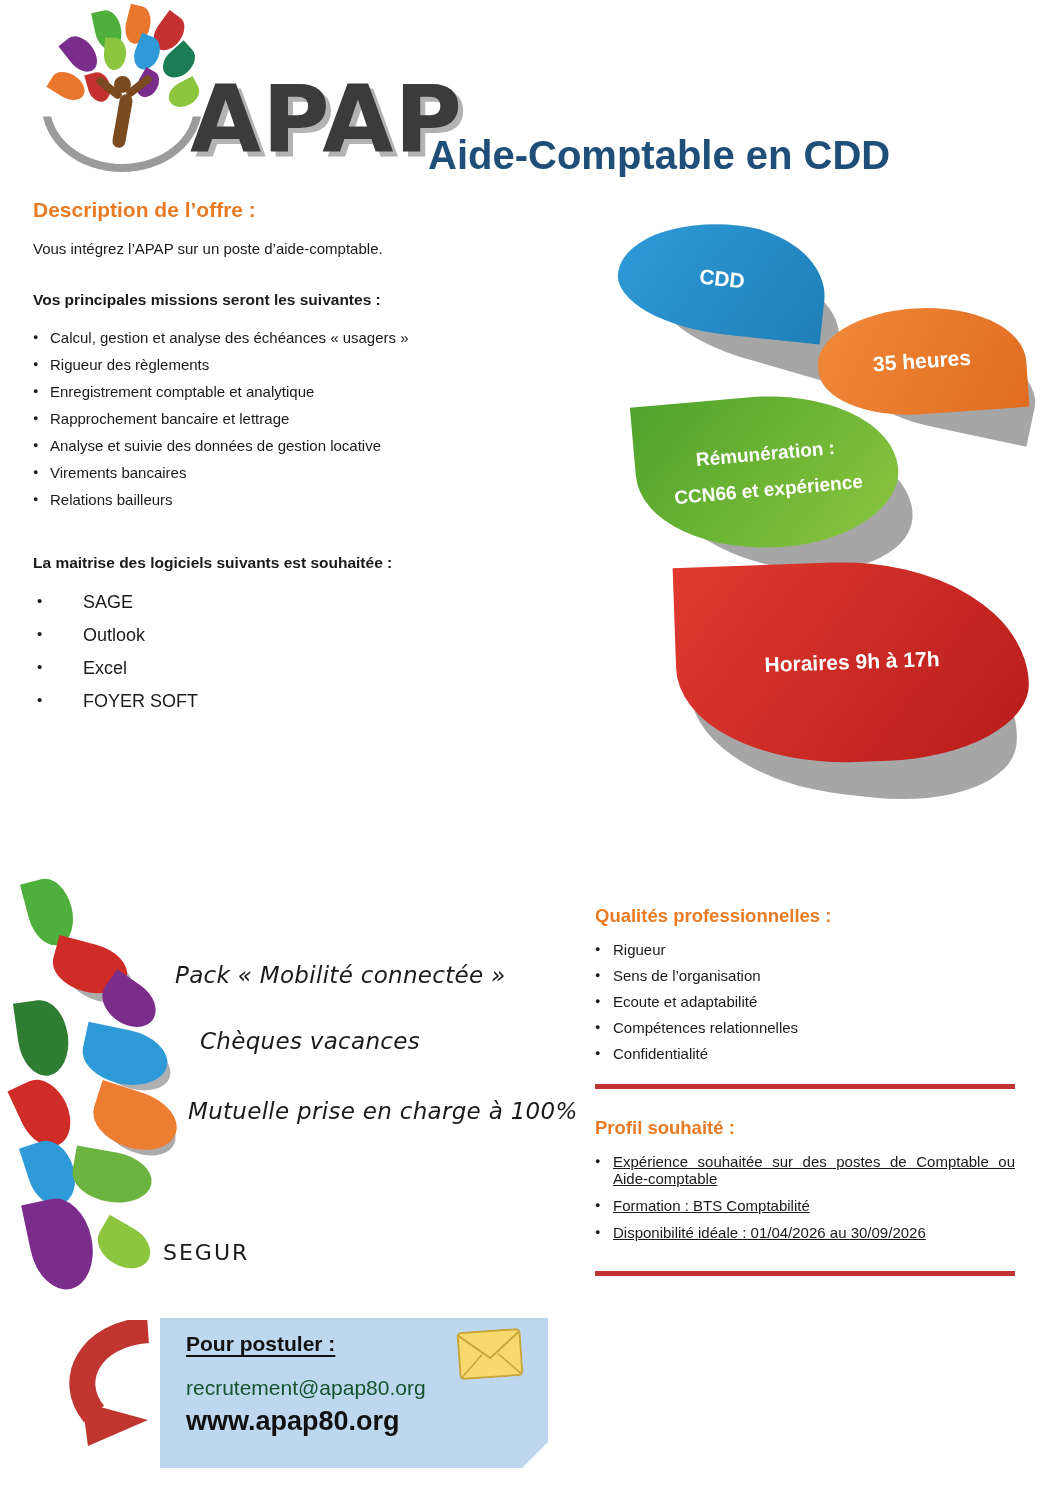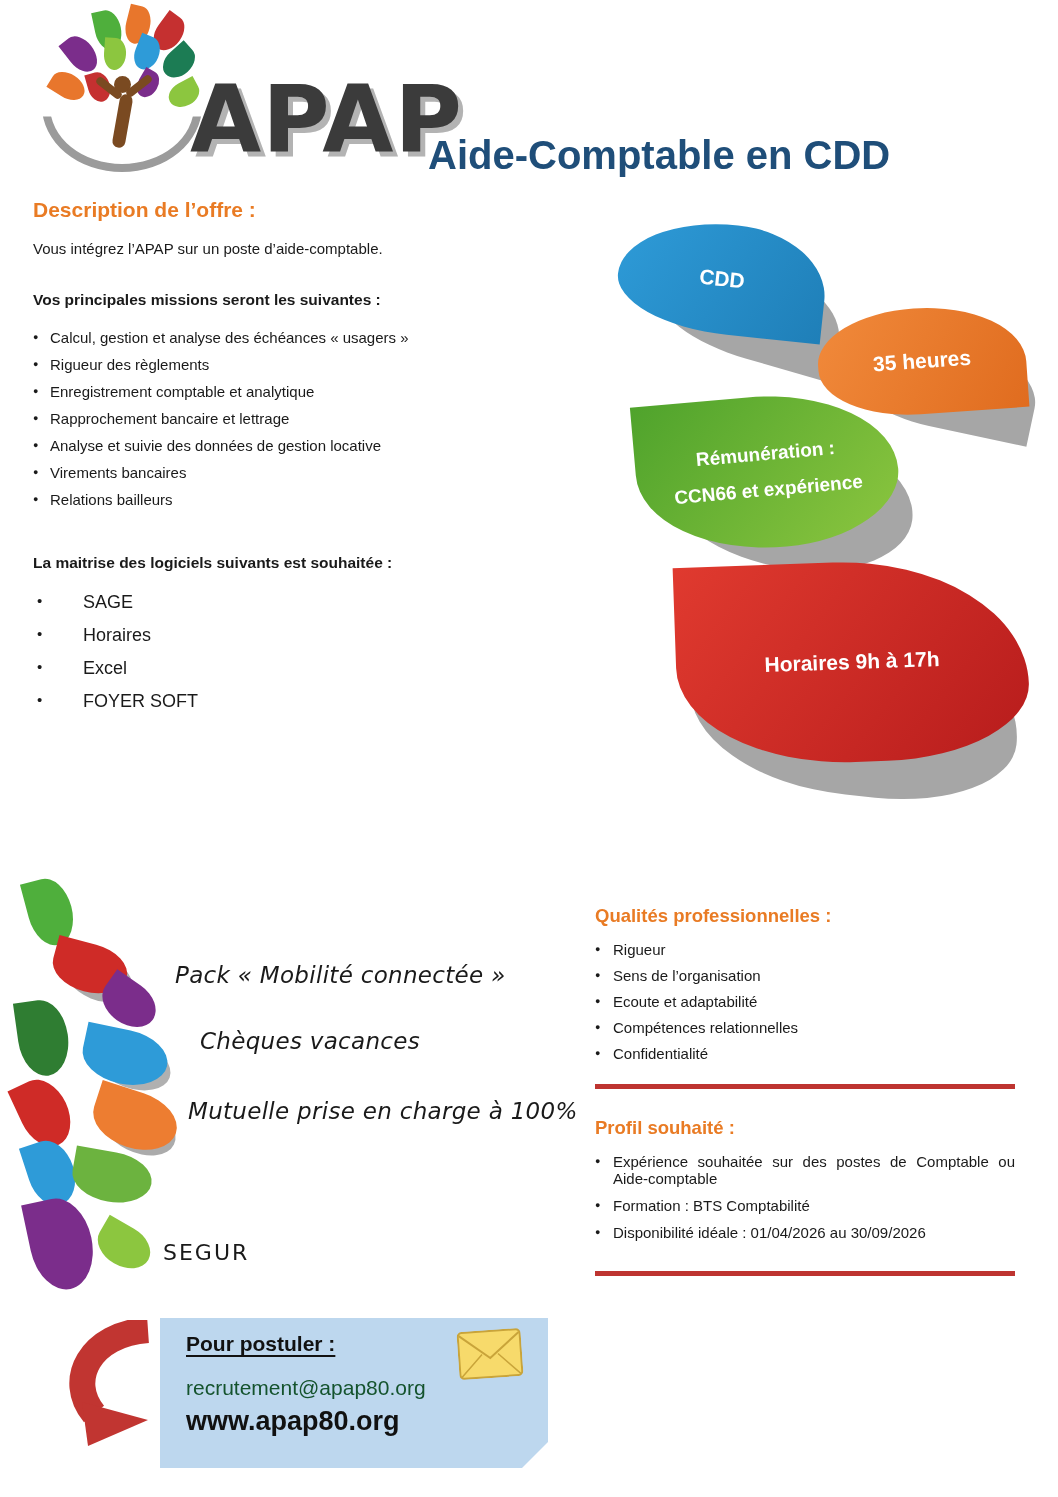--- a/index.html
+++ b/index.html
@@ -87,21 +87,21 @@
   .b3 { left:188px; top:1098px; }
   .b4 { left:188px; top:1170px; }
   .b5 { left:163px; top:1240px; font-style:normal; font-size:22px; letter-spacing:2px; }
 
   
   .rightcol { position:absolute; left:595px; top:905px; width:420px; color:#1A1A1A; }
   .h-orange-sm { color:#E97B24; font-weight:bold; font-size:18.5px; margin-bottom:14px; }
   ul.qual { list-style:none; }
   ul.qual li { position:relative; padding-left:18px; font-size:15px; margin-bottom:9px; }
   ul.qual li::before { content:"●"; position:absolute; left:0; top:3px; font-size:9px; }
-  ul.qual.profile li { text-align:justify; margin-bottom:10px; }
+  ul.qual.profile li { text-align:justify; margin-bottom:10px;text-decoration:underline; }
   .redline { height:5px; background:#BE3430; margin-top:22px; }
   .profil-h { margin-top:28px; }
   .redline.second { margin-top:30px; }
 
   
   .arrow-wrap { position:absolute; left:58px; top:1320px; width:98px; height:128px; }
   .applybox { position:absolute; left:160px; top:1318px; width:388px; height:150px; background:#BDD7EE; padding:14px 26px; }
   .applybox::before { content:""; position:absolute; right:0; bottom:0; border-style:solid; border-width:0 0 26px 26px; border-color:transparent transparent #ffffff transparent; }
   .applybox::after { content:""; position:absolute; right:12px; bottom:0; border-style:solid; border-width:26px 0 0 14px; border-color:transparent transparent transparent #9CB8D4; transform:translateX(-12px); opacity:.0; }
   .apply-h { font-size:21px; font-weight:bold; text-decoration:underline; text-underline-offset:4px; color:#111; }
@@ -147,21 +147,21 @@
       <li>Rigueur des règlements</li>
       <li>Enregistrement comptable et analytique</li>
       <li>Rapprochement bancaire et lettrage</li>
       <li>Analyse et suivie des données de gestion locative</li>
       <li>Virements bancaires</li>
       <li>Relations bailleurs</li>
     </ul>
     <h3 class="h-bold software-h">La maitrise des logiciels suivants est souhaitée :</h3>
     <ul class="software">
       <li>SAGE</li>
-      <li>Horaires</li>
+      <li>Outlook</li>
       <li>Excel</li>
       <li>FOYER SOFT</li>
     </ul>
   </section>
 
   <div class="badge badge-cdd">
     <div class="leaf shadow"></div>
     <div class="leaf main txt">
       <span>CDD</span>
     </div>

